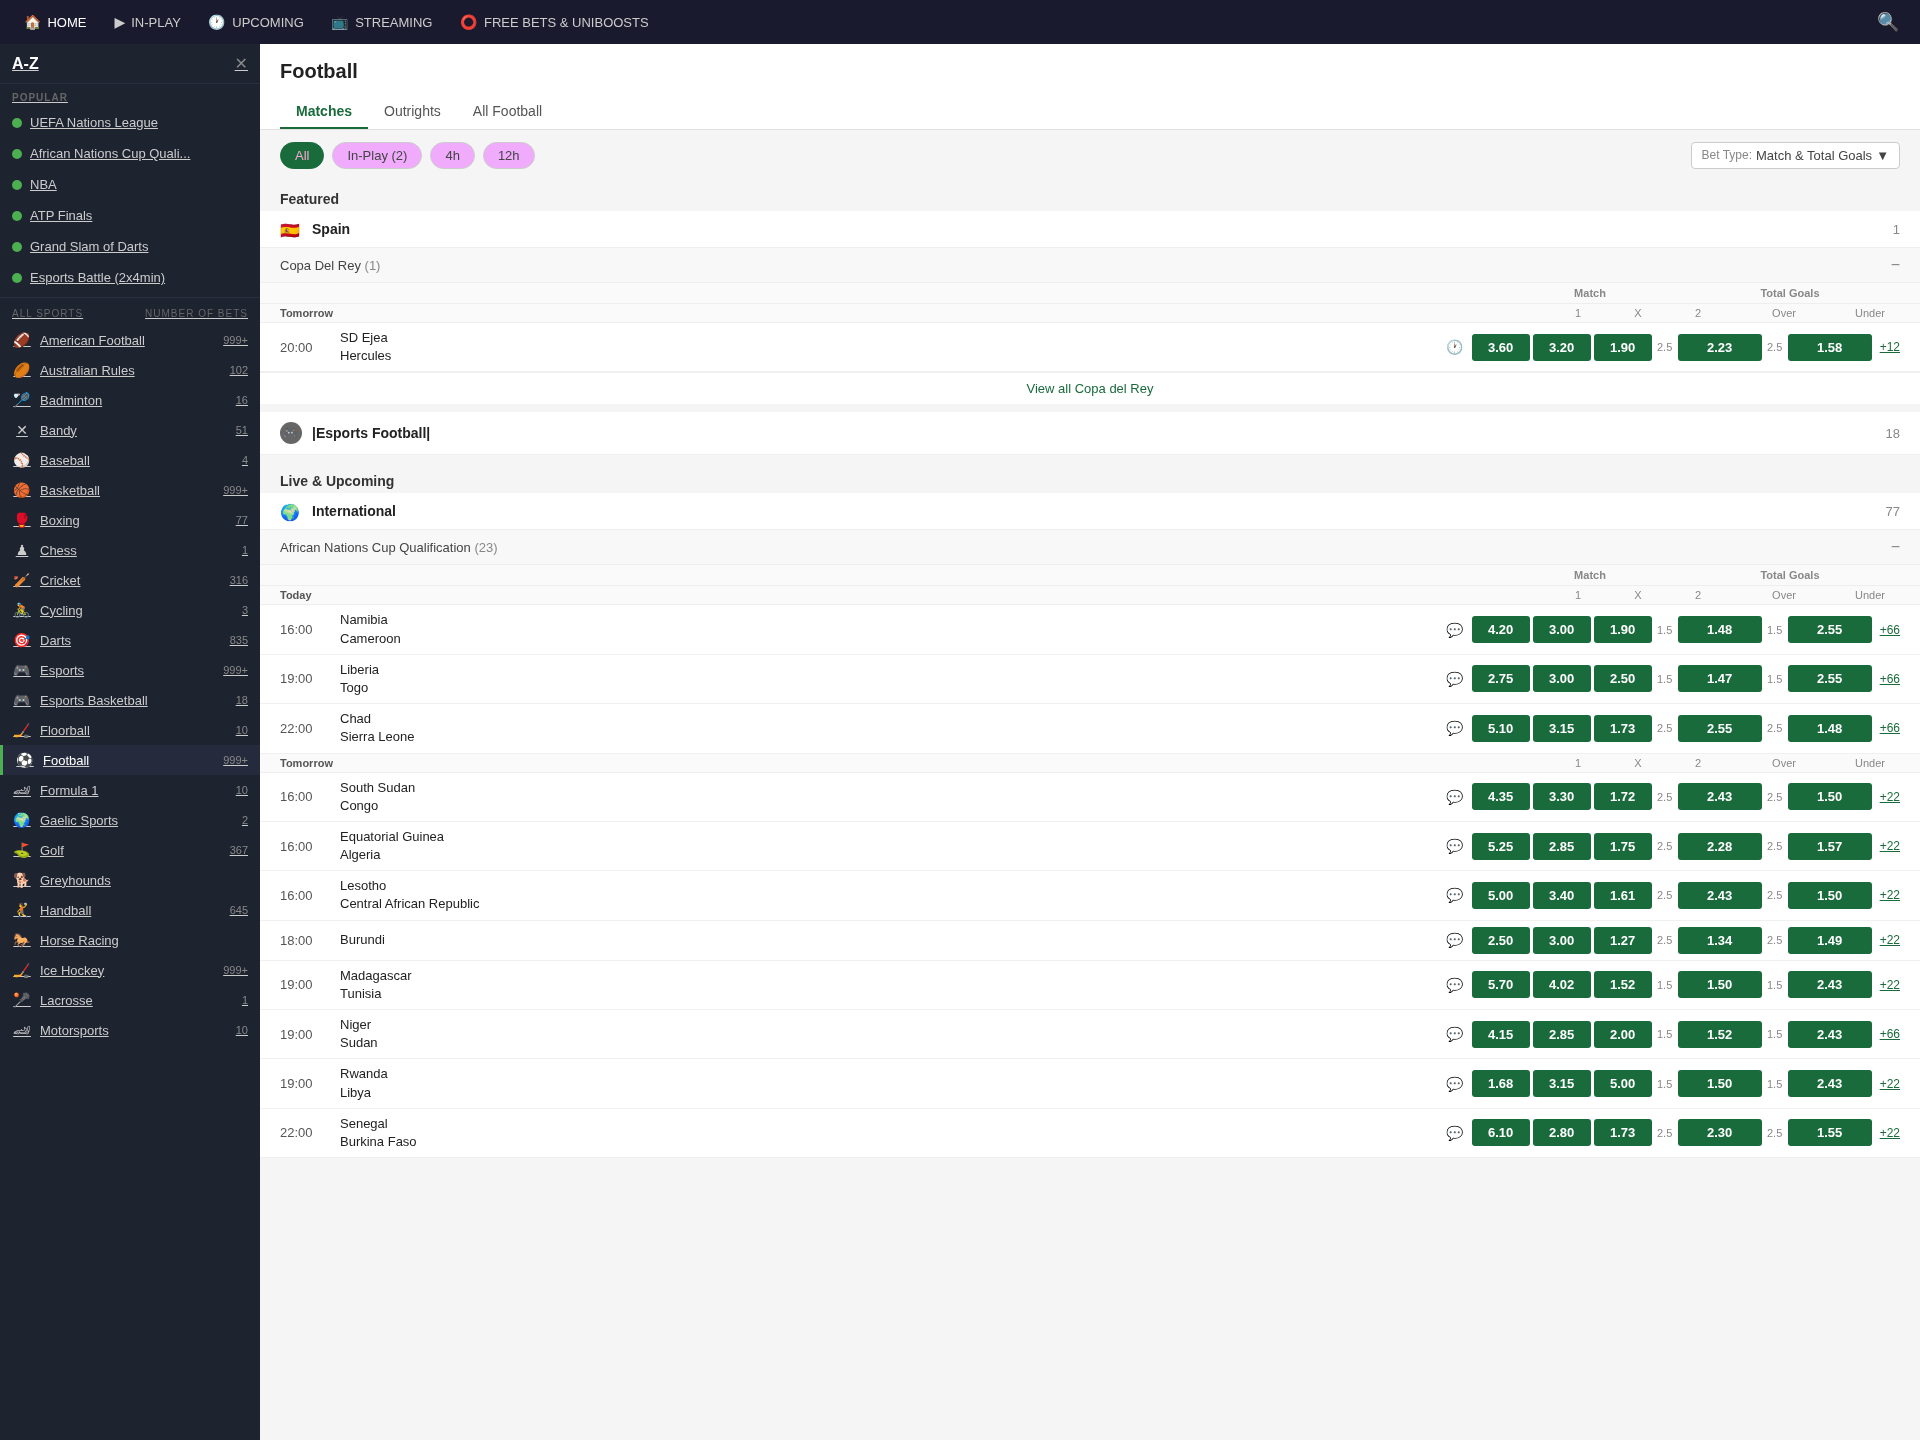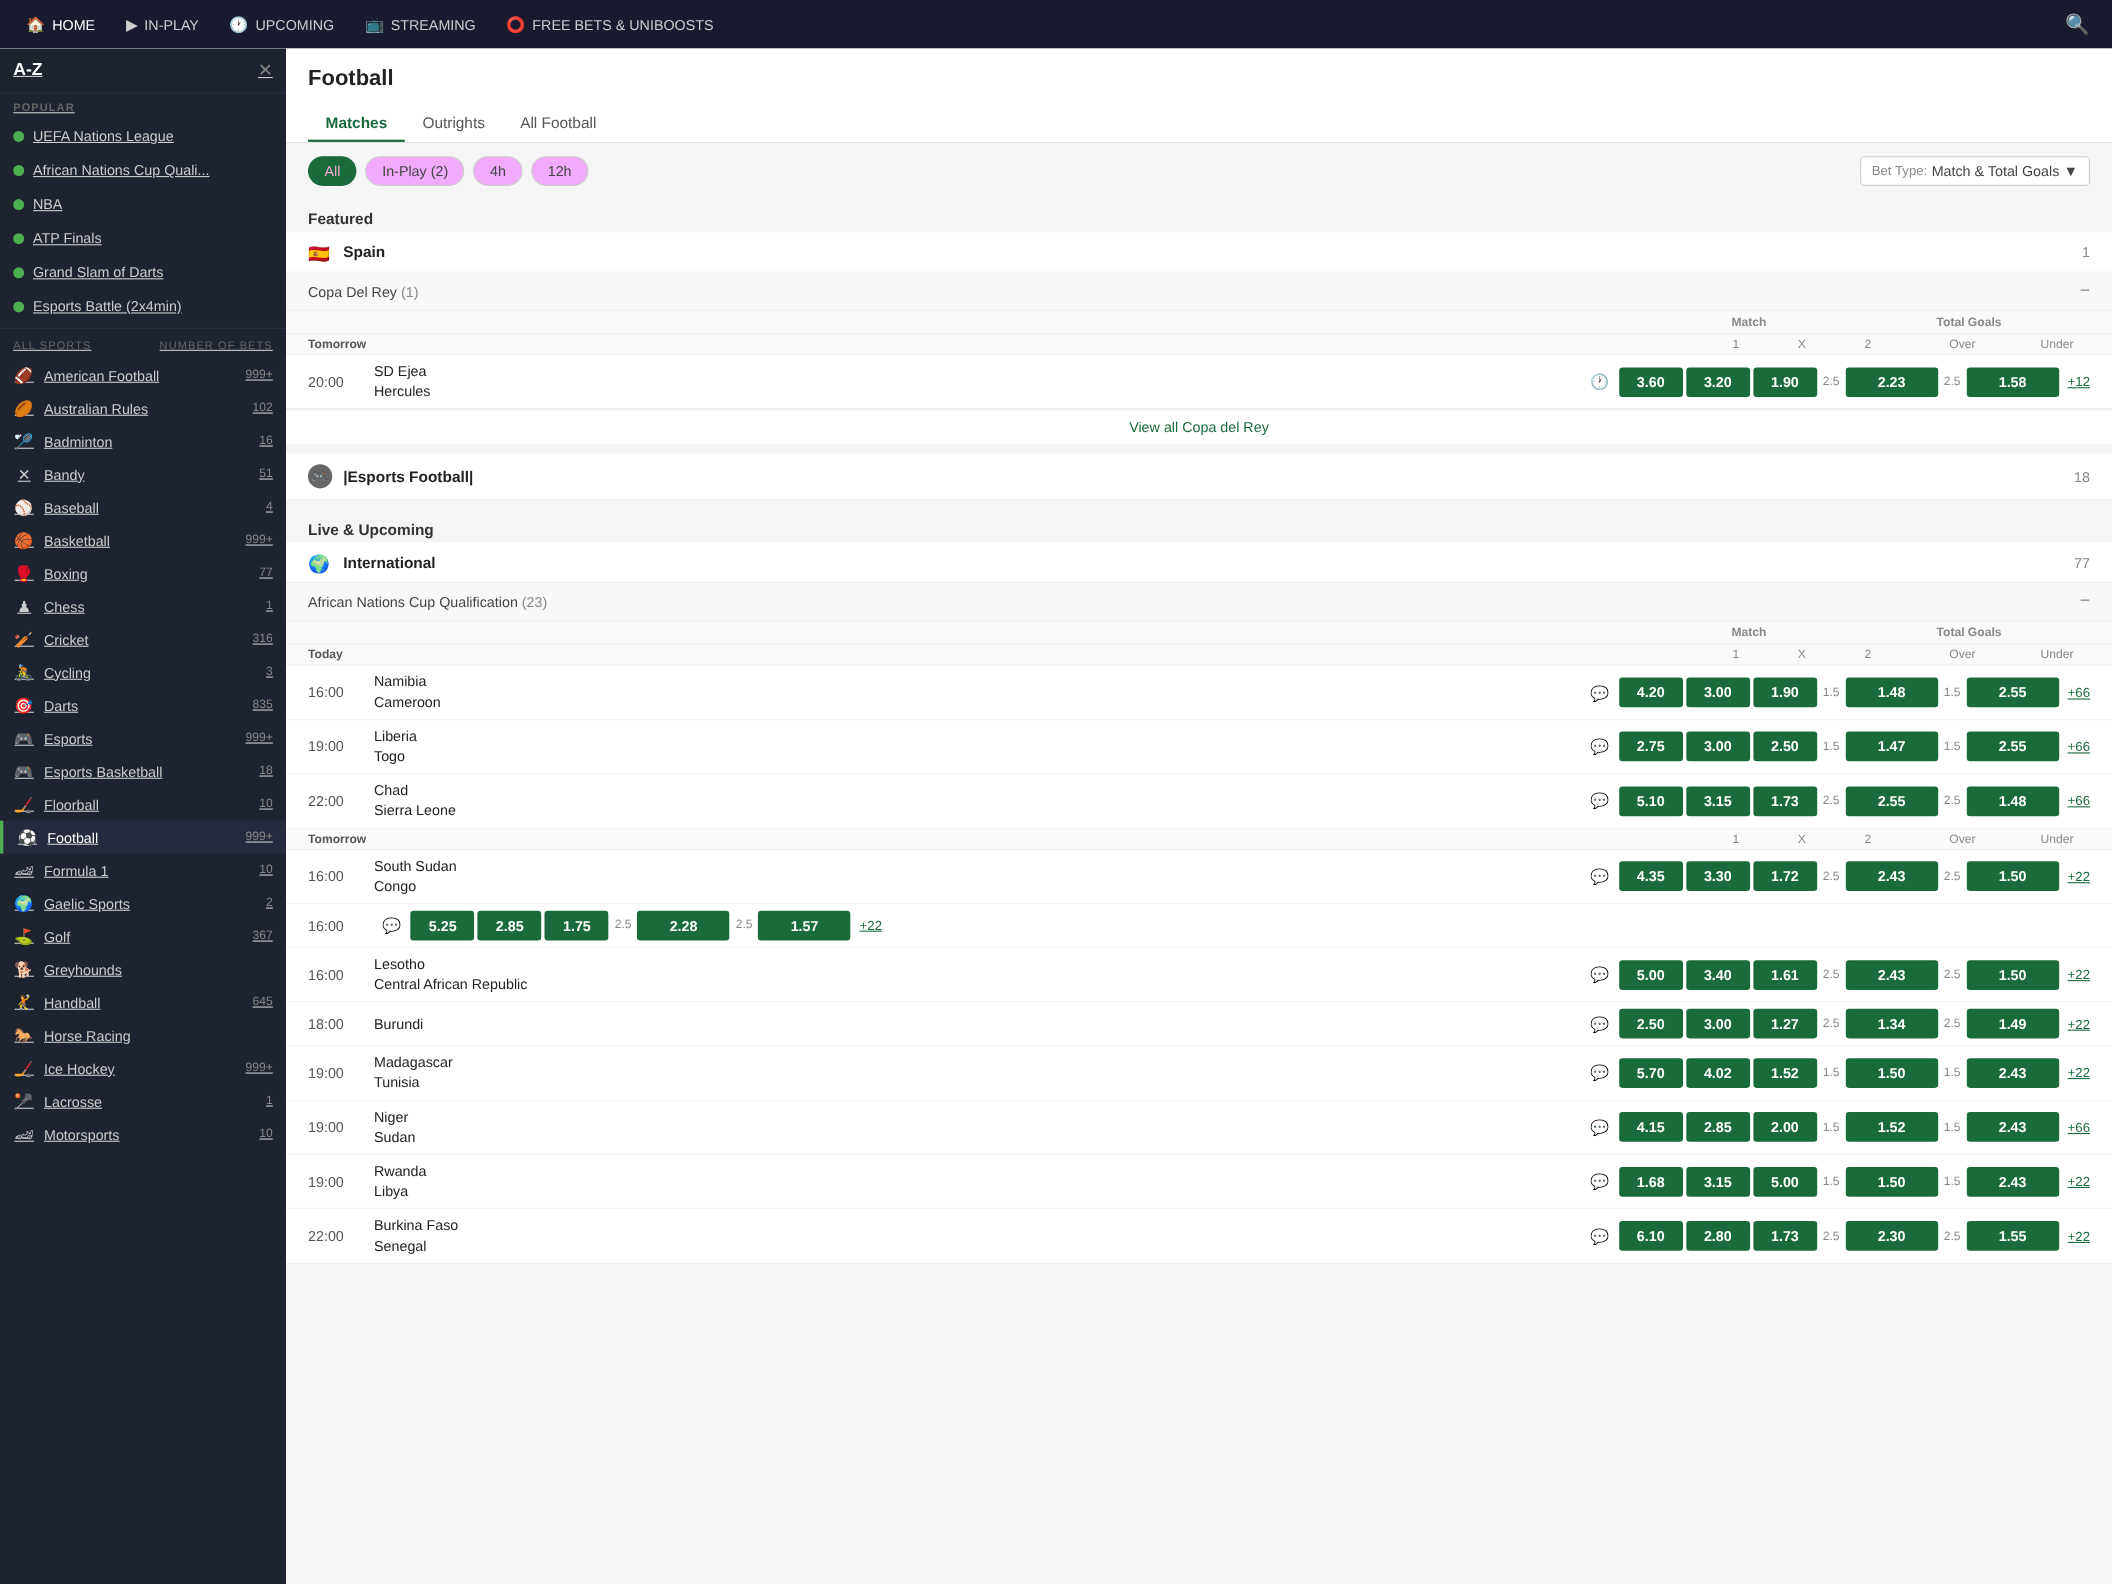--- a/index.html
+++ b/index.html
@@ -508,20 +508,24 @@
       <div class="match-total">
         <span class="total-line">2.5</span>
         <button class="total-odds">2.43</button>
         <span class="total-line">2.5</span>
         <button class="total-odds">1.50</button>
       </div>
       <span class="match-more">+22</span>
     </div>
               <div class="match-row">
       <div class="match-time">16:00</div>
+      <div class="match-teams">
+        <div class="match-team">Equatorial Guinea</div>
+        <div class="match-team">Algeria</div>
+      </div>
       <span class="match-info-icon" style="color:#888">💬</span>
       <div class="match-odds">
         <button class="odds-btn">5.25</button>
         <button class="odds-btn">2.85</button>
         <button class="odds-btn">1.75</button>
       </div>
       <div class="match-total">
         <span class="total-line">2.5</span>
         <button class="total-odds">2.28</button>
         <span class="total-line">2.5</span>
@@ -624,22 +628,22 @@
         <span class="total-line">1.5</span>
         <button class="total-odds">1.50</button>
         <span class="total-line">1.5</span>
         <button class="total-odds">2.43</button>
       </div>
       <span class="match-more">+22</span>
     </div>
               <div class="match-row">
       <div class="match-time">22:00</div>
       <div class="match-teams">
+        <div class="match-team">Senegal</div>
         <div class="match-team">Burkina Faso</div>
-        <div class="match-team">Senegal</div>
       </div>
       <span class="match-info-icon" style="color:#888">💬</span>
       <div class="match-odds">
         <button class="odds-btn">6.10</button>
         <button class="odds-btn">2.80</button>
         <button class="odds-btn">1.73</button>
       </div>
       <div class="match-total">
         <span class="total-line">2.5</span>
         <button class="total-odds">2.30</button>

